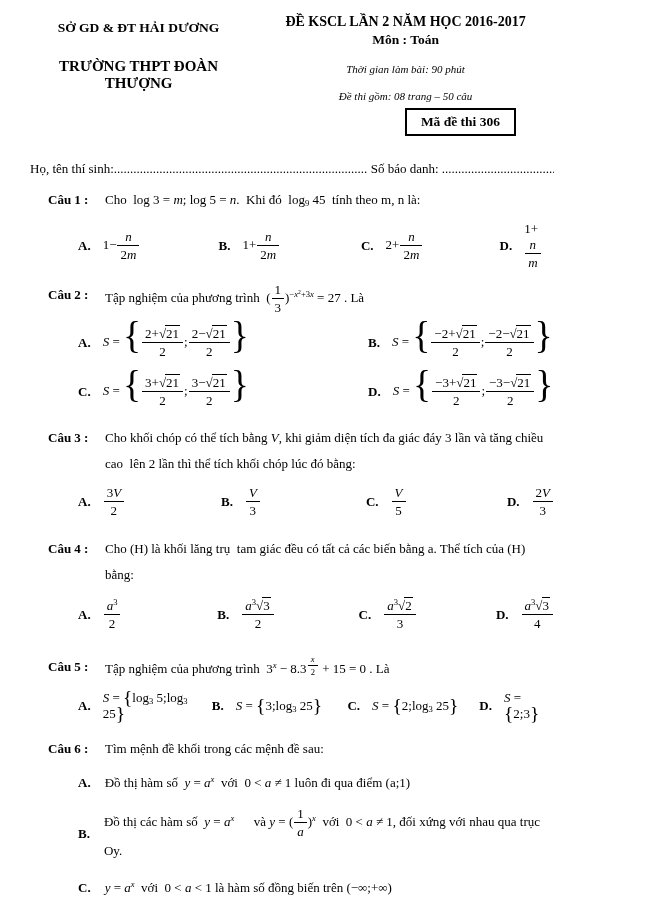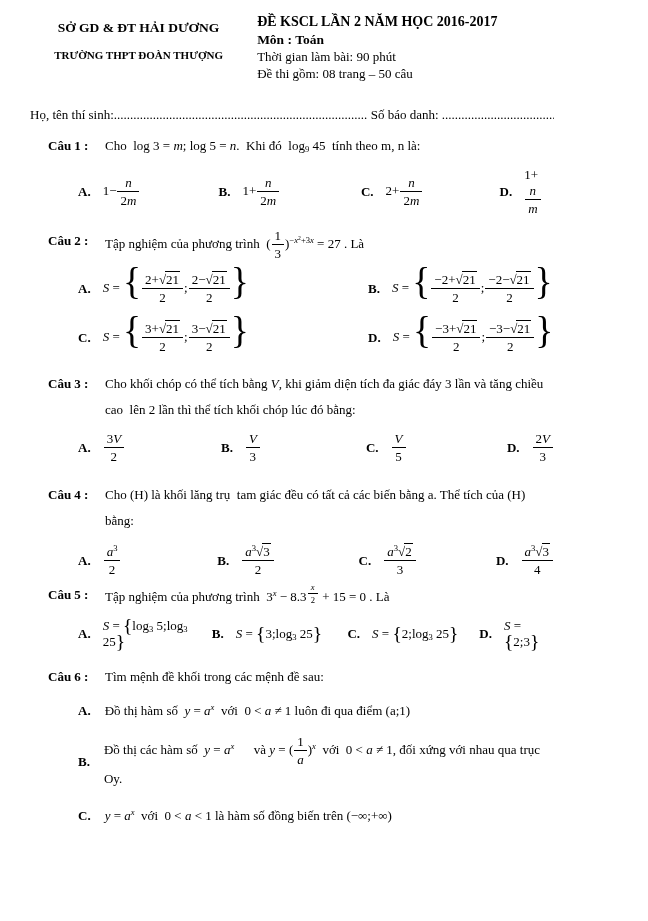--- a/index.html
+++ b/index.html
@@ -10,25 +10,25 @@
     background: #fff; color: #000;
     font-family: "Liberation Serif", "DejaVu Serif", serif;
     font-size: 13px;
     padding: 14px 30px 0 30px;
     overflow: hidden;
   }
   
   .header { display: flex; align-items: flex-start; }
   .header-left { width: 245px; text-align: center; font-weight: bold; padding-top: 6px; }
   .org1 { font-size: 13.5px; }
-  .org2 { font-size: 11px; margin-top: 13px; }
-  .header-right { width: 335px; margin-left: 10px; text-align: left; }
+  .org2 { font-size: 15px; margin-top: 22px; }
+  .header-right { width: 335px; margin-left: 10px; text-align: center; }
   .exam-title { font-weight: bold; font-size: 14px; }
   .subject { font-weight: bold; font-size: 13.5px; margin-top: 2px; }
-  .duration, .length { font-size: 13px; margin-top: 1px; }
+  .duration, .length { font-style: italic; font-size: 11px; margin-top: 15px; }
   .code-box-row { display: flex; justify-content: flex-end; padding-right: 38px; margin-top: 6px; }
   .code-box { border: 2px solid #000; padding: 4px 14px; font-weight: bold; font-size: 13.5px; }
   .candidate { display: flex; align-items: baseline; margin-top: 25px; white-space: nowrap; }
   .dotfill { overflow: hidden; display: inline-block; vertical-align: baseline; }
   .dots-name { width: 253px; }
   .dots-id { flex: 1; }
   .id-label { margin-left: 4px; margin-right: 3px; }
 
   
   .question { margin-left: 18px; }
@@ -44,21 +44,21 @@
   .cols4 .opt:nth-child(3) { width: 142px; }
   .cols2 .opt:nth-child(1) { width: 290px; }
   .optrow { display: flex; align-items: center; margin-left: 30px; }
   .optrow .letter { margin-right: 14px; }
   .optrow .omath { line-height: 1.7; }
 
   .q1 { margin-top: 10px; } .q1 .options { margin-top: 8px; }
   .q2 { margin-top: 10px; } .q2 .options { margin-top: 10px; } .q2 .options.row2 { margin-top: 14px; }
   .q3 { margin-top: 16px; } .q3 .options { margin-top: 8px; }
   .q4 { margin-top: 16px; } .q4 .options { margin-top: 10px; }
-  .q5 { margin-top: 4px; } .q5 .options { margin-top: 8px; }
+  .q5 { margin-top: 22px; } .q5 .options { margin-top: 8px; }
   .q6 { margin-top: 14px; }
   .q6 .optrow.ra { margin-top: 10px; }
   .q6 .optrow.rb { margin-top: 12px; }
   .q6 .optrow.rc { margin-top: 14px; }
 
   
   .mfrac { display: inline-block; vertical-align: middle; text-align: center; line-height: 1.25; padding: 0 1px; }
   .mfrac > .num { display: block; border-bottom: 1px solid #000; padding: 0 3px 0px 3px; }
   .mfrac > .den { display: block; padding: 1px 3px 0 3px; }
   .msqrt { white-space: nowrap; text-align: center; }
@@ -81,20 +81,23 @@
       <div class="org2">TRƯỜNG THPT ĐOÀN THƯỢNG</div>
     </div>
     <div class="header-right">
       <div class="exam-title">ĐỀ KSCL LẦN 2 NĂM HỌC 2016-2017</div>
       <div class="subject">Môn : Toán</div>
       <div class="duration">Thời gian làm bài: 90 phút</div>
       <div class="length">Đề thi gồm: 08 trang – 50 câu</div>
     </div>
   </div>
 
+  <div class="code-box-row">
+    <div class="code-box">Mã đề thi 306</div>
+  </div>
 
   <div class="candidate">
     <span>Họ, tên thí sinh:</span>
       <span class="dotfill dots-name">....................................................................................................</span>
       <span class="id-label">Số báo danh:</span>
       <span class="dotfill dots-id">....................................................................</span>
   </div>
 
   <section class="question q1">
     <div class="qhead">

